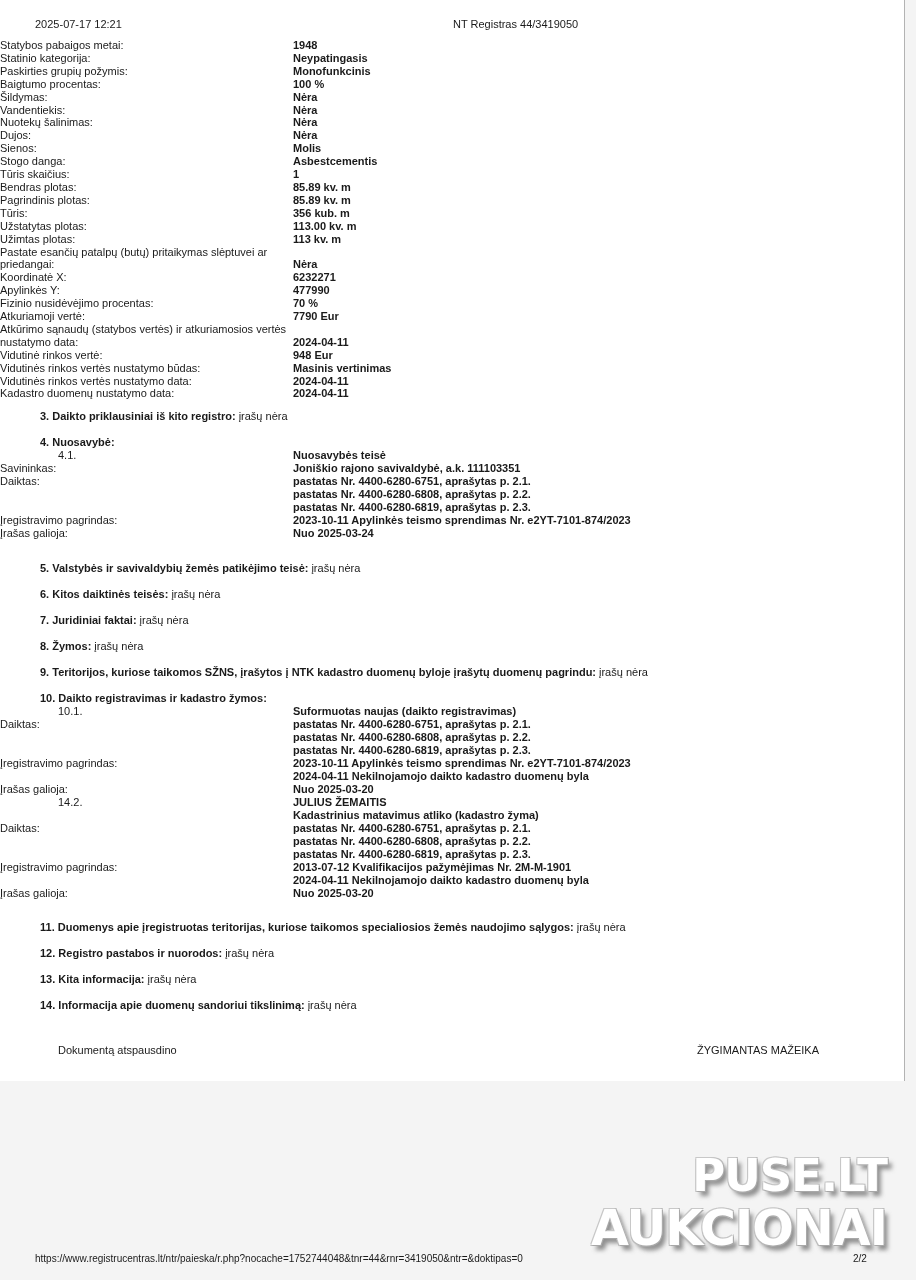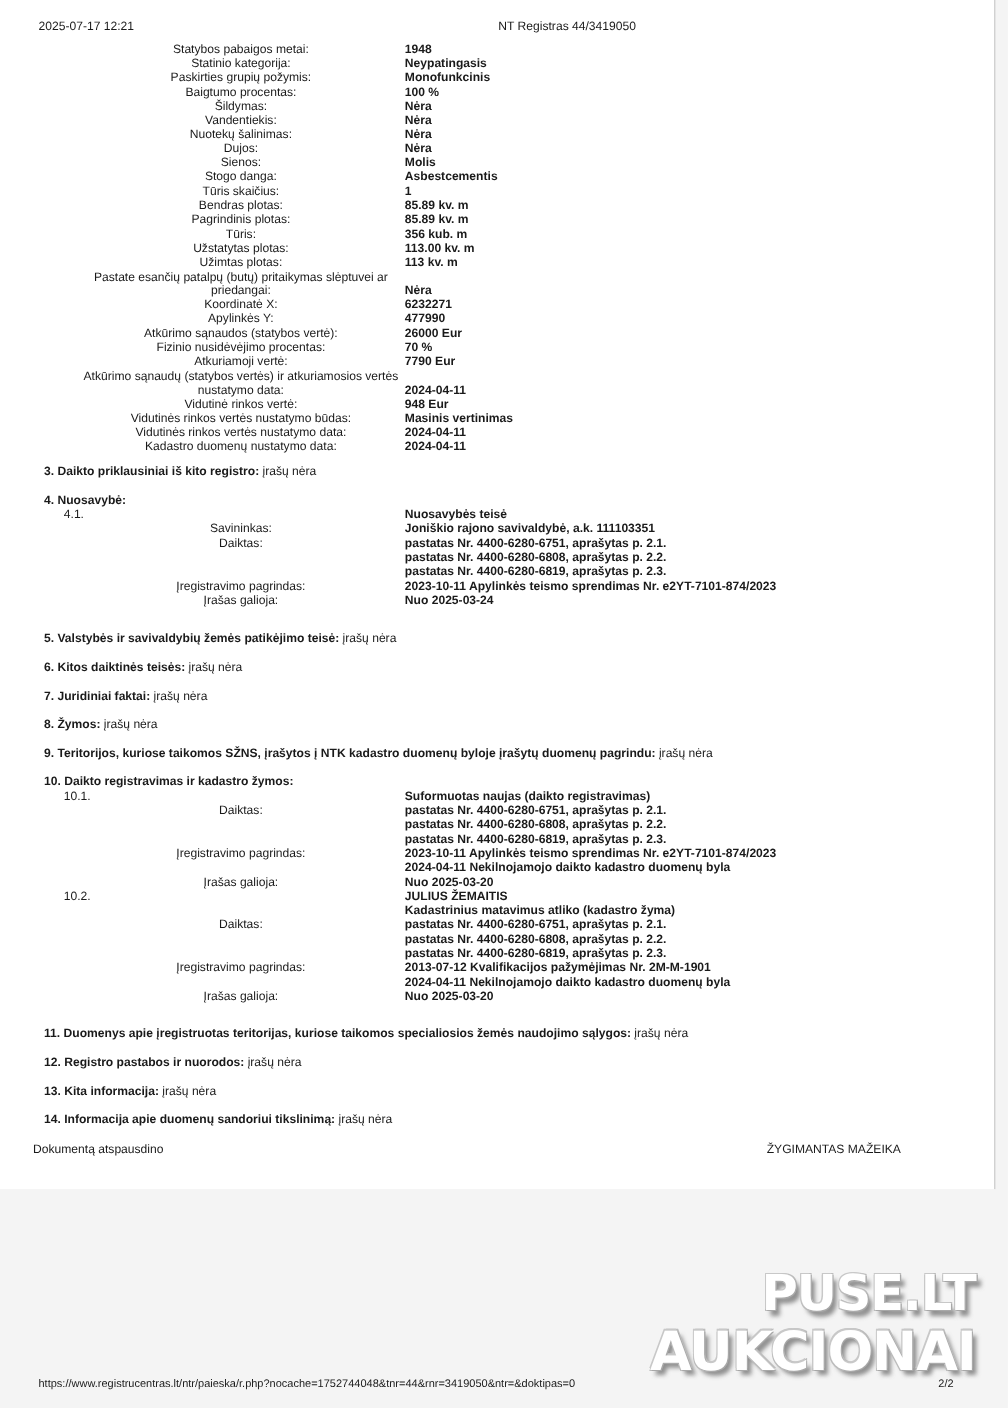--- a/index.html
+++ b/index.html
@@ -13,35 +13,35 @@
     position:absolute;left:0;top:0;width:904px;height:1081px;
     background:#ffffff;border-right:1px solid #b3b3b3;
   }
   .edge-strip{position:absolute;right:0;top:0;width:11px;height:1280px;background:#f4f4f4;}
   
   .hdr-date{position:absolute;left:35px;top:18px;}
   .hdr-title{position:absolute;left:453px;top:18px;}
   
   .content{position:absolute;left:0;top:39px;width:904px;}
   .kv-row{display:flex;align-items:flex-end;line-height:12.9px;}
-  .kv-label{width:288px;margin-left:75px;text-align:center;flex:none;}
+  .kv-label{width:288px;text-align:left;flex:none;}
   .kv-value{font-weight:bold;margin-left:5px;max-width:520px;}
   
   .section{margin:13px 0 0 40px;line-height:13px;}
   .section.gap-sm{margin-top:10px;}
   .section.gap-lg{margin-top:22px;}
   .section.gap-md{margin-top:21px;}
   .sec-title{font-weight:bold;}
   .sec-value{margin-left:3px;}
   .sub-block{position:relative;}
   .sub-num{position:absolute;left:58px;top:0;line-height:13px;}
   .sub-block .kv-row{line-height:13px;}
   
-  .signature{margin-top:14px;display:flex;justify-content:space-between;
-    padding-left:30px;padding-right:85px;line-height:13px;}
+  .signature{margin-top:32px;display:flex;justify-content:space-between;
+    padding-left:58px;padding-right:85px;line-height:13px;}
   
   .watermark{
     position:absolute;right:17px;top:1152px;text-align:right;z-index:1;
     font-family:"DejaVu Sans","Liberation Sans",sans-serif;font-weight:bold;
     color:#ffffff;letter-spacing:-1px;
     text-shadow:1px 1px 0 #a8a8a8,-1px -1px 0 #c8c8c8,1px -1px 0 #bcbcbc,
       -1px 1px 0 #bcbcbc,4px 5px 4px rgba(110,110,110,0.75);
   }
   .wm-line1{font-size:45px;line-height:48px;}
   .wm-line2{font-size:49px;line-height:57px;}
@@ -149,24 +149,20 @@
         <div class="kv-row">
           <span class="kv-label">Koordinatė X:</span>
           <span class="kv-value">6232271</span>
         </div>
 
         <div class="kv-row">
           <span class="kv-label">Apylinkės Y:</span>
           <span class="kv-value">477990</span>
         </div>
 
-        <div class="kv-row">
-          <span class="kv-label">Atkūrimo sąnaudos (statybos vertė):</span>
-          <span class="kv-value">26000 Eur</span>
-        </div>
 
         <div class="kv-row">
           <span class="kv-label">Fizinio nusidėvėjimo procentas:</span>
           <span class="kv-value">70 %</span>
         </div>
 
         <div class="kv-row">
           <span class="kv-label">Atkuriamoji vertė:</span>
           <span class="kv-value">7790 Eur</span>
         </div>
@@ -285,21 +281,21 @@
           </div>
 
           <div class="kv-row">
             <span class="kv-label">Įrašas galioja:</span>
             <span class="kv-value">Nuo 2025-03-20</span>
           </div>
         </div>
     </div>
 
     <div class="sub-block">
-      <span class="sub-num">10.2.</span>
+      <span class="sub-num">14.2.</span>
       <div>
 
           <div class="kv-row">
             <span class="kv-label"></span>
             <span class="kv-value">JULIUS ŽEMAITIS</span>
           </div>
 
           <div class="kv-row">
             <span class="kv-label"></span>
             <span class="kv-value">Kadastrinius matavimus atliko (kadastro žyma)</span>

